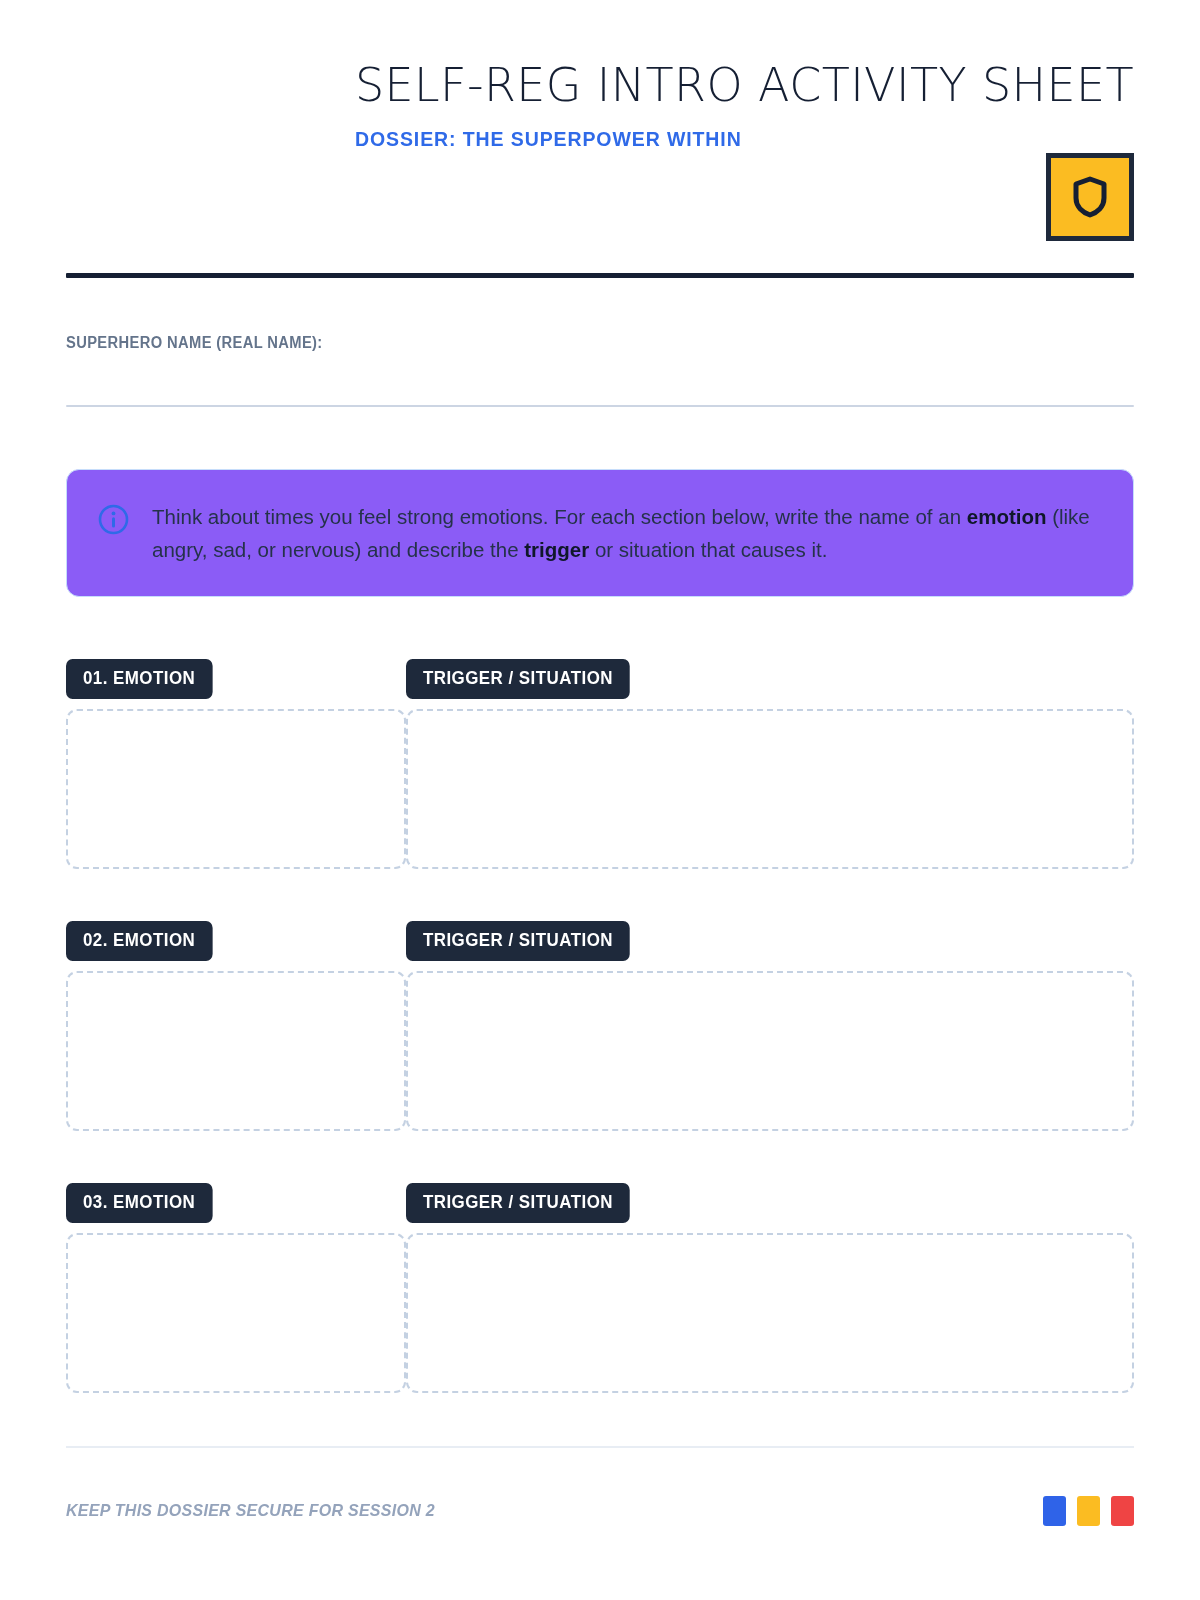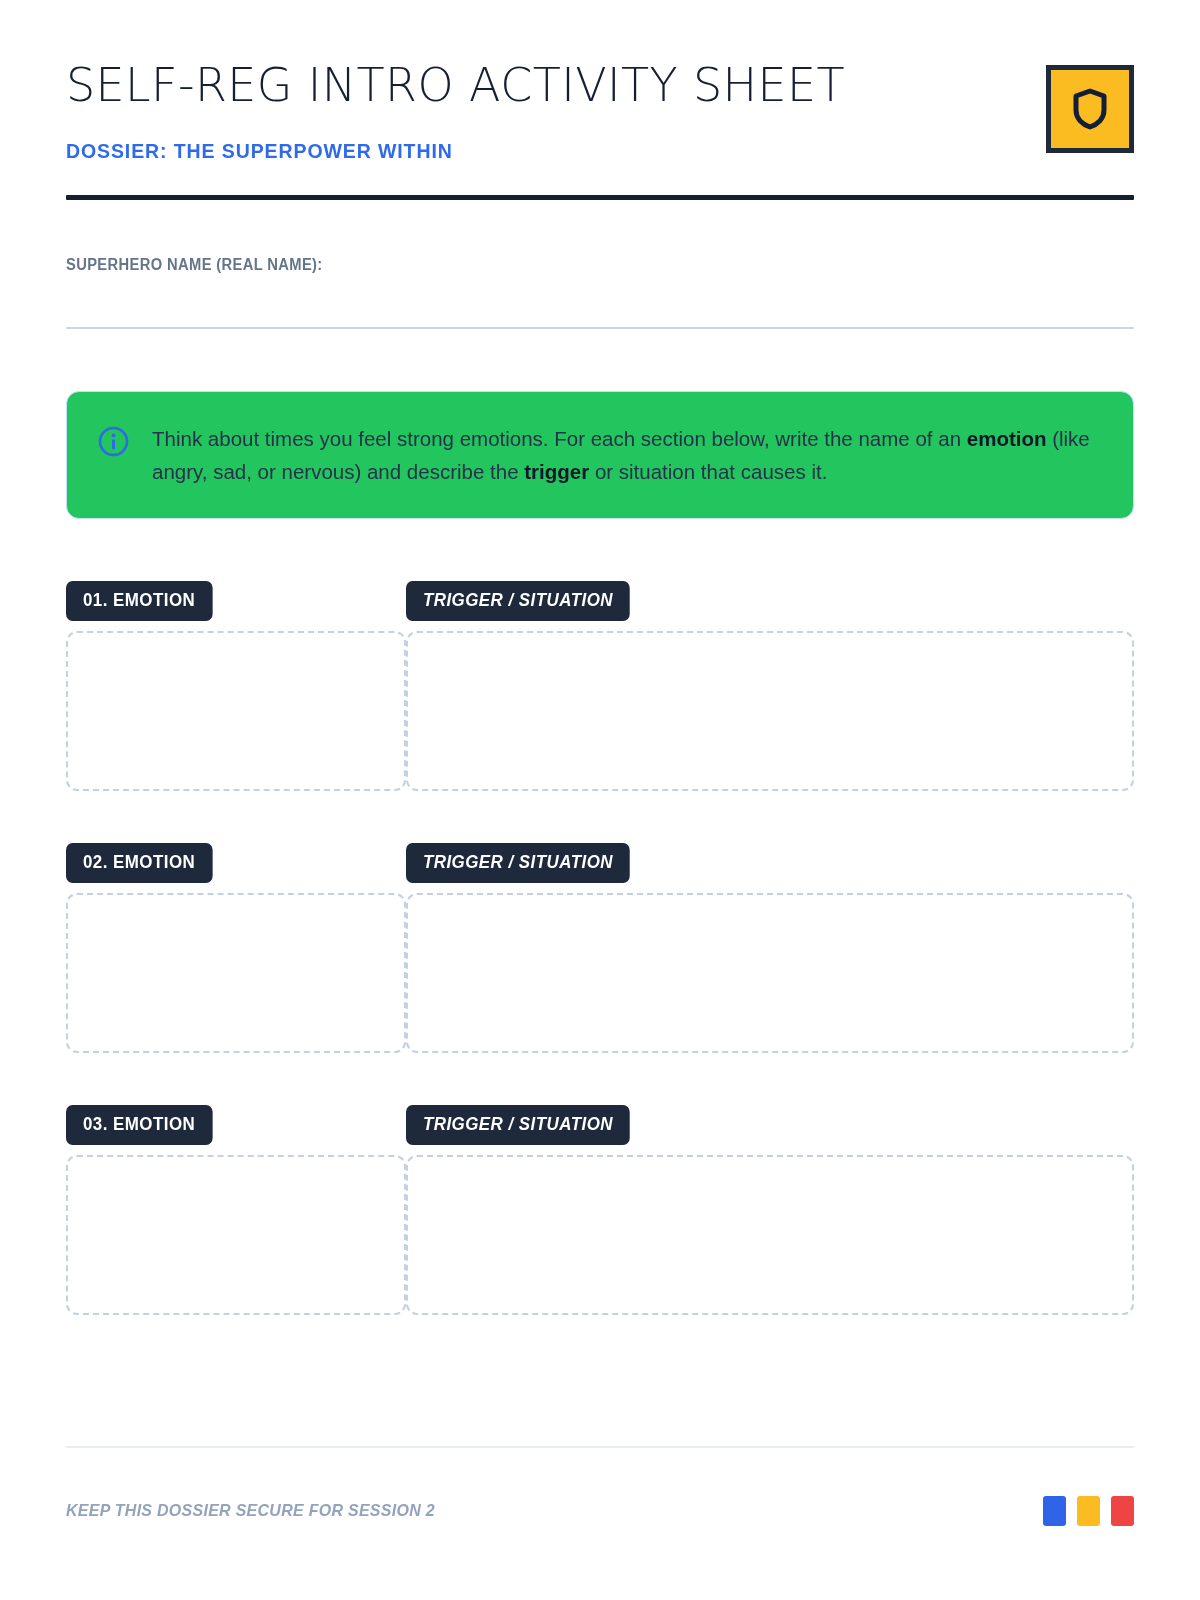--- a/index.html
+++ b/index.html
@@ -23,38 +23,39 @@
     padding: 0 66px;
     background: #ffffff;
     overflow: hidden;
   }
 
   
   .header {
     position: relative;
     padding-top: 52px;
     display: flex;
-    align-items: center;
+    align-items: flex-end;
     justify-content: space-between;
+    flex-direction: column;
   }
 
   .header-text { padding-top: 10px; }
 
   .sheet-title {
     font-family: "DejaVu Sans", sans-serif;
     font-size: 46px;
     font-weight: 300;
     letter-spacing: 0.4px;
     color: #151f33;
     line-height: 1.0;
     white-space: nowrap;
   }
 
   .sheet-subtitle {
-    margin-top: 32px;
+    margin-top: 20px;
     font-family: "Liberation Sans", sans-serif;
     font-size: 19.5px;
     font-weight: bold;
     letter-spacing: 0.9px;
     color: #2f6ae8;
     text-transform: uppercase;
   }
 
   .logo-badge {
     width: 88px;
@@ -100,21 +101,21 @@
   .field-line {
     margin-top: 53px;
     height: 2px;
     background: #ccd5e3;
     border-radius: 1px;
   }
 
   
   .callout {
     margin-top: 62px;
-    background: #22c55e;
+    background: #8b5cf6;
     border: 1.5px solid #c6ddfb;
     border-radius: 13px;
     padding: 30px 34px 30px 30px;
     display: flex;
     gap: 22px;
     align-items: flex-start;
   }
 
   .callout-icon { flex: none; margin-top: 3px; }
 
@@ -127,21 +128,21 @@
 
   .callout-text b { font-weight: bold; color: #0f172a; }
 
   
   .rows { margin-top: 62px; }
 
   .row { display: flex; }
   .row + .row { margin-top: 52px; }
 
   .col-emotion { width: 340px; flex: none; }
-  .col-trigger { flex: 1; font-style: italic; }
+  .col-trigger { flex: 1; }
 
   .chip {
     display: inline-block;
     background: #1e293b;
     color: #ffffff;
     border-radius: 7px;
     padding: 9px 18px 10px 18px;
     font-family: "Liberation Sans", sans-serif;
     font-size: 18px;
     font-weight: bold;

